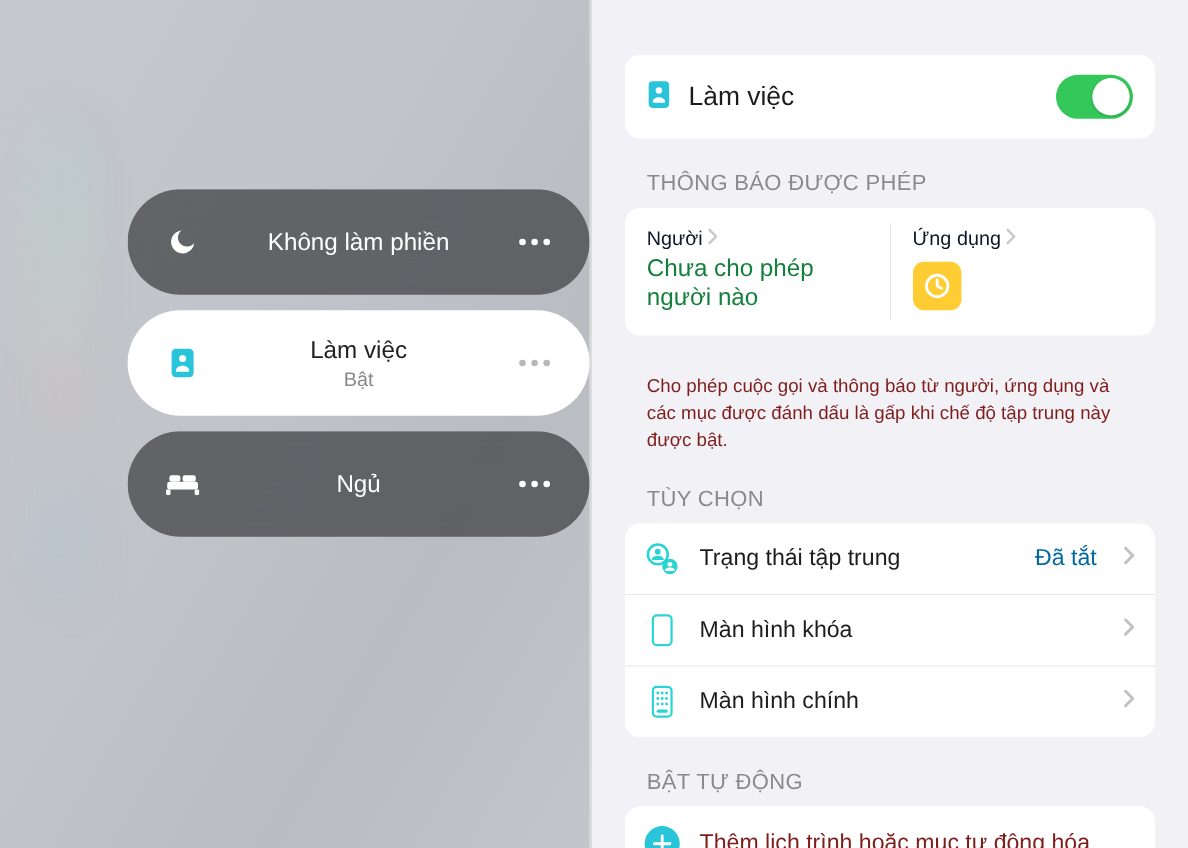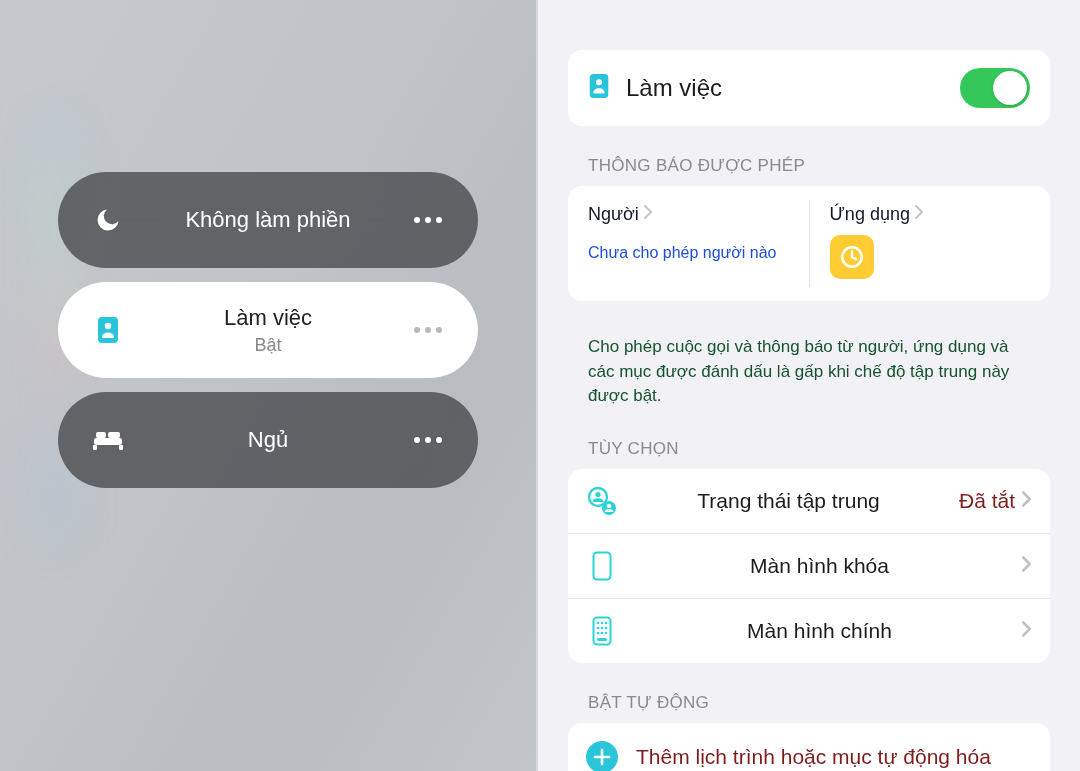--- a/index.html
+++ b/index.html
@@ -7,21 +7,21 @@
   body { display: flex; }
 
   
   .left-panel {
     width: 536px;
     height: 100%;
     position: relative;
     background: linear-gradient(120deg, #c5c8cd 0%, #c0c3c8 45%, #b9bcc1 70%, #c2c5c9 100%);
     display: flex;
     flex-direction: column;
-    align-items: center;
+    align-items: flex-end;
     padding-top: 172px;
   }
   .left-panel::before {
     content: "";
     position: absolute;
     left: 40px; top: 120px;
     width: 30px; height: 420px;
     background: linear-gradient(180deg,
       rgba(160,210,230,0.35) 0%,
       rgba(180,230,190,0.35) 25%,
@@ -114,71 +114,71 @@
     content: "";
     position: absolute;
     right: 3px; top: 3px;
     width: 34px; height: 34px;
     background: #fff;
     border-radius: 50%;
     box-shadow: 0 1px 3px rgba(0,0,0,0.2);
   }
   .section-label {
     color: #8a8a8e;
-    font-size: 17px;
+    font-size: 20px;
     letter-spacing: 0.3px;
     margin: 30px 0 10px 20px;
   }
   .allow-card {
     display: flex;
     padding: 0;
   }
   .allow-half {
     flex: 1;
     padding: 18px 20px 22px 20px;
   }
   .divider-v { width: 1px; background: #e4e4e8; margin: 14px 0; }
   .half-title {
     font-size: 18px;
     color: #0f172a;
     display: flex;
     align-items: center;
     gap: 4px;
   }
   .half-title .chev { color: #c7c7cc; }
-  .half-sub { color: #1d4ed8; font-size: 16px; margin-top: 19px; }
+  .half-sub { color: #15803d; font-size: 22px; margin-top: 3px; }
   .app-icon-box {
     width: 44px; height: 44px;
     background: #ffcd33;
     border-radius: 10px;
     margin-top: 10px;
     display:flex; align-items:center; justify-content:center;
   }
   .explain-text {
-    color: #14532d;
+    color: #7f1d1d;
     font-size: 17px;
     line-height: 1.45;
     padding: 14px 20px 0 20px;
   }
   .option-row {
     display: flex;
     align-items: center;
     padding: 16px 18px;
+    gap: 18px;
     border-bottom: 1px solid #e8e8ec;
-    text-align: center;
   }
   .option-row:last-child { border-bottom: none; }
   .opt-icon {
     width: 32px; height: 32px;
     display: flex;
     align-items: center; justify-content:center;
     color: #2bd4d4;
   }
   .opt-label { flex: 1; font-size: 21px; color: #1c1c1e; }
-  .opt-value { color: #7f1d1d; font-size: 21px; margin-right: 6px; }
+  .opt-value { color: #0369a1; font-size: 21px; margin-right: 6px; }
   .chev-right { color: #c0c0c5; }
   .add-row {
     display: flex;
     align-items: center;
     gap: 18px;
     padding: 18px 18px;
   }
   .plus-circle {
     width: 32px; height: 32px;
     border-radius: 50%;

